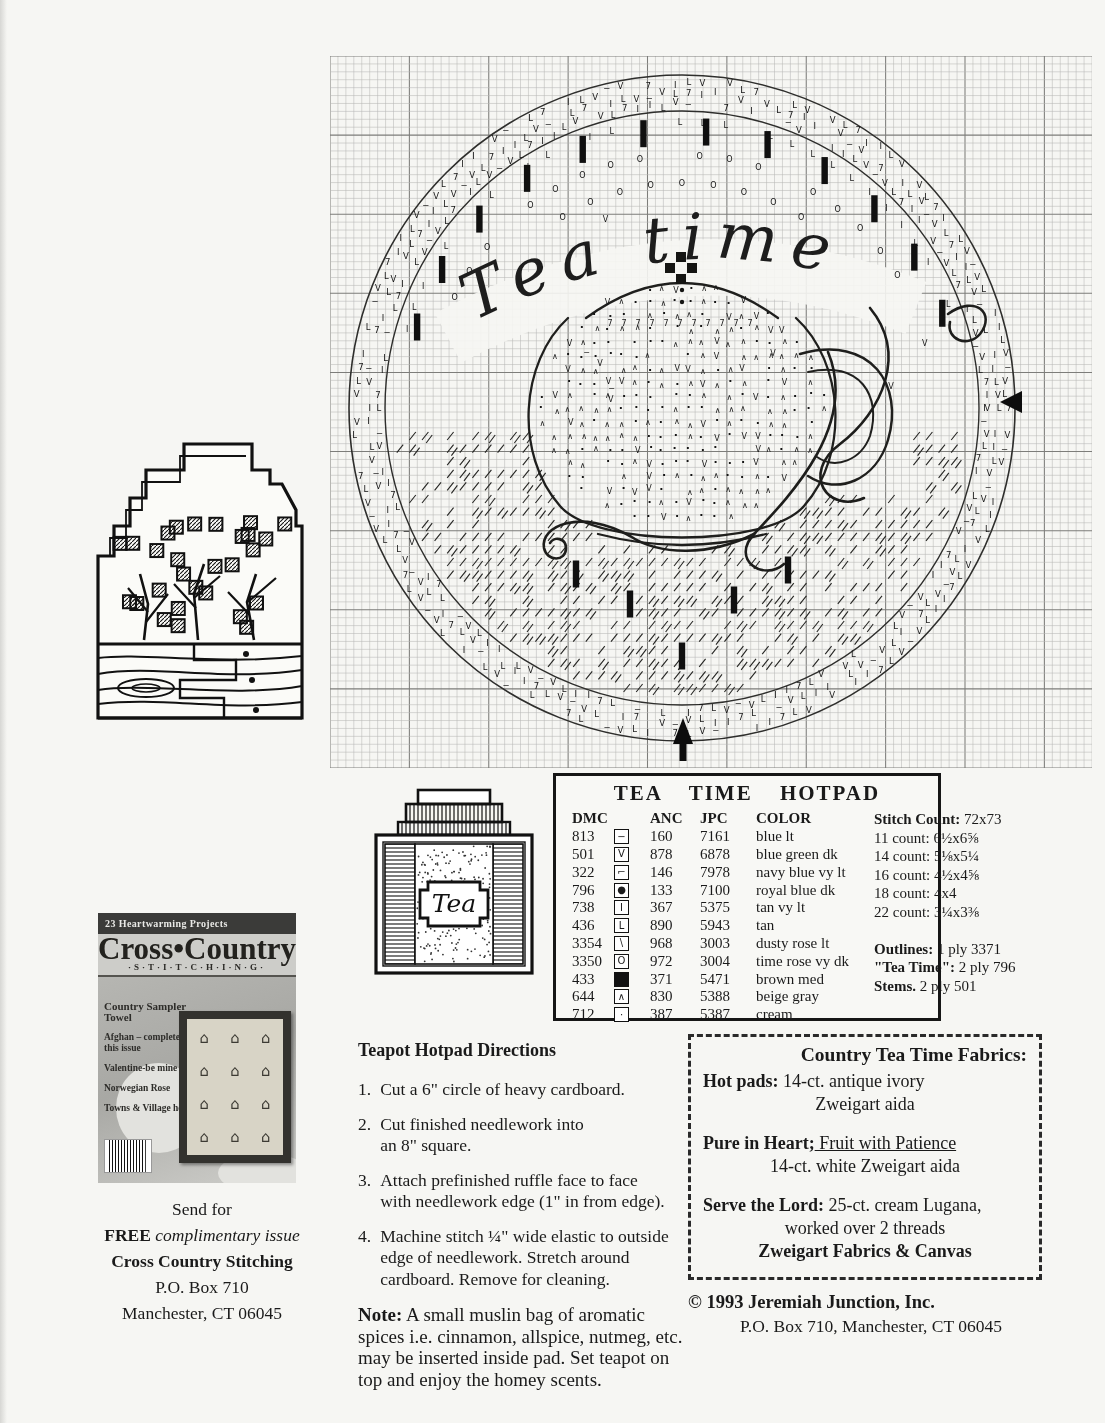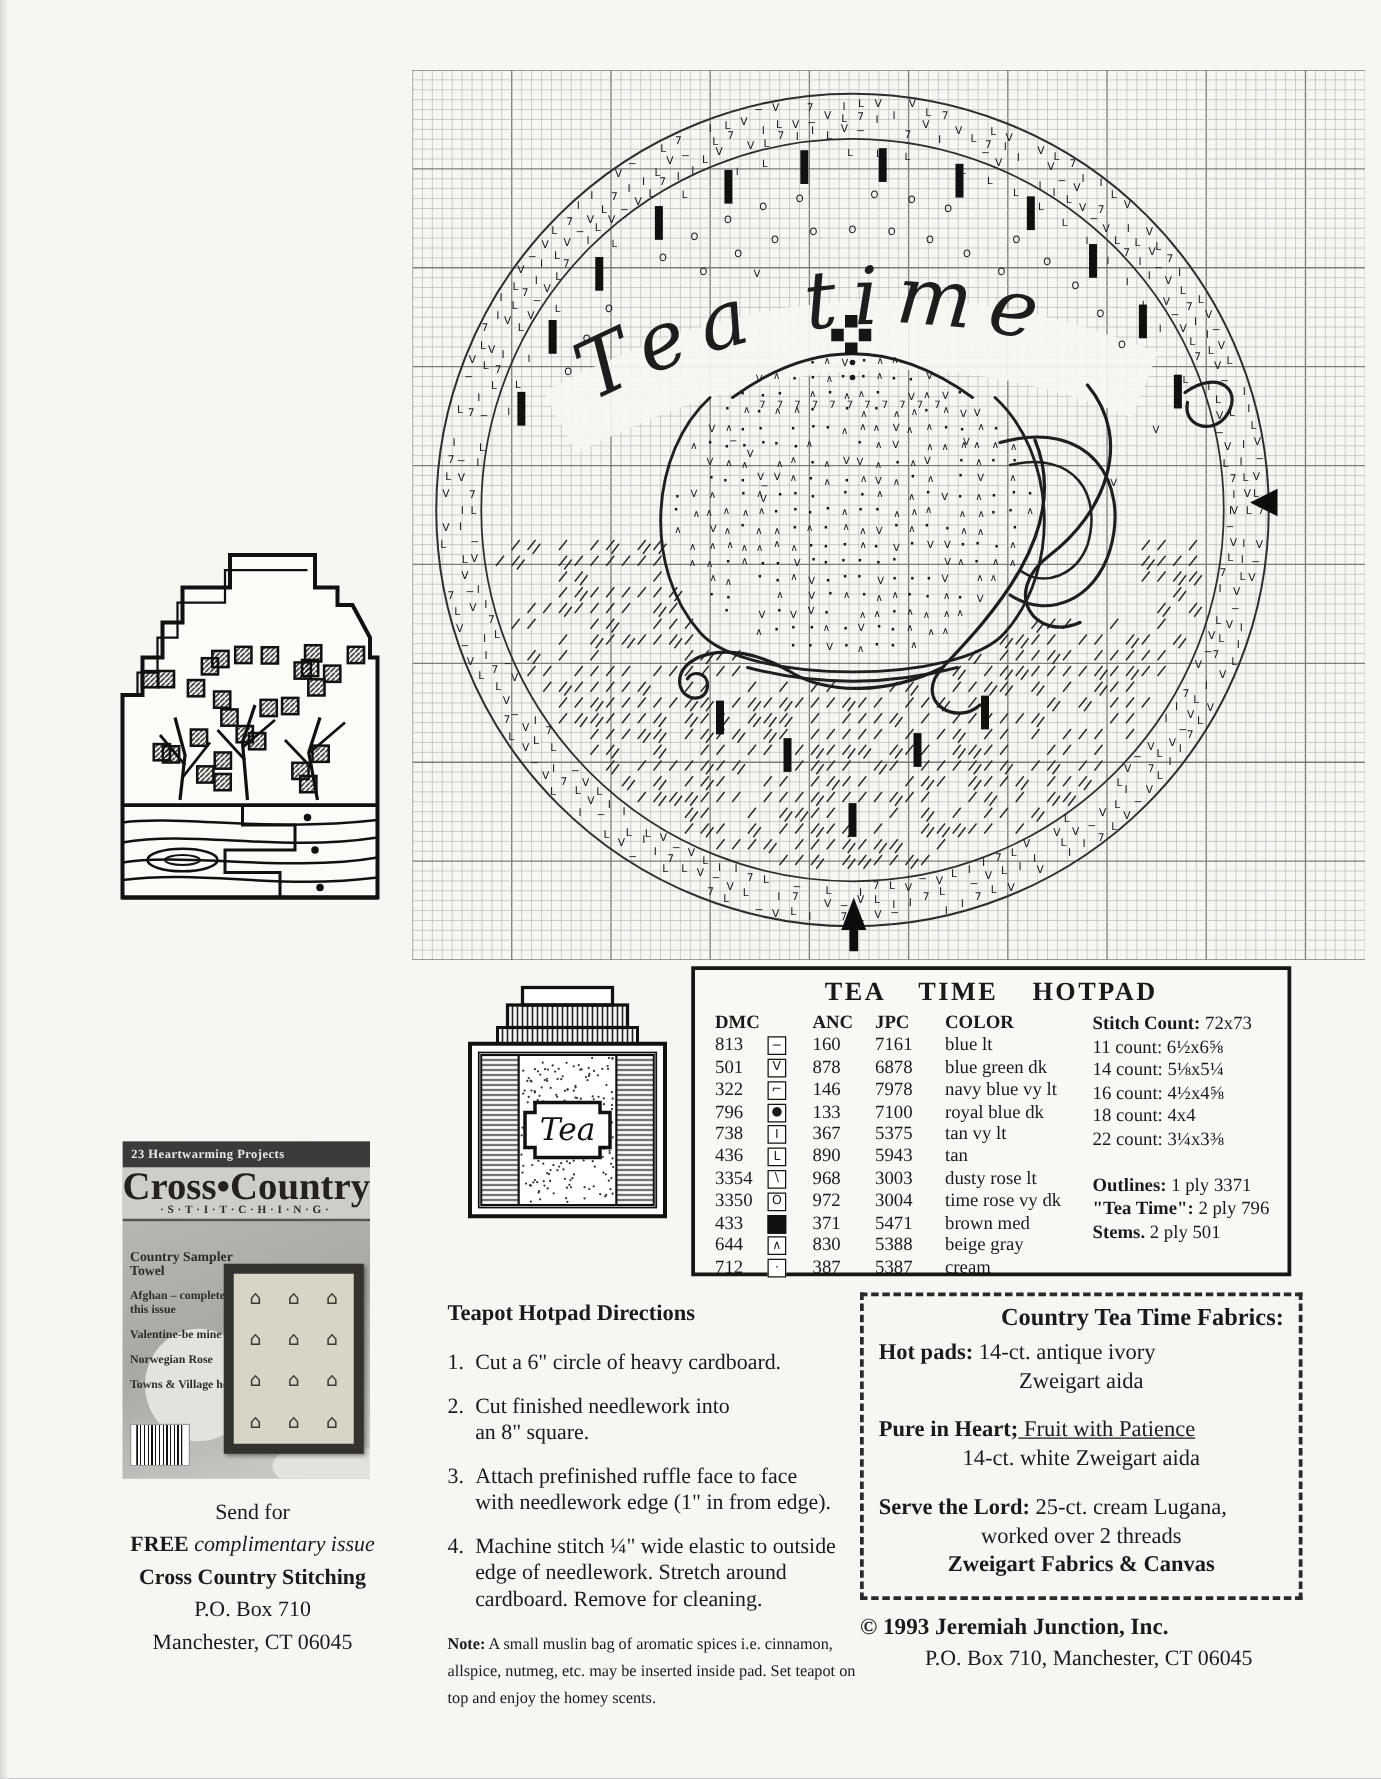--- a/index.html
+++ b/index.html
@@ -11,21 +11,21 @@
   
   .chart{position:absolute;left:330px;top:56px;width:762px;height:712px;}
   .chart svg{display:block;}
   .script{font-family:"DejaVu Serif",serif;font-style:italic;font-size:64px;
           letter-spacing:12px;fill:#1d1d1d;}
 
   
   .jar{position:absolute;left:84px;top:426px;width:230px;height:300px;}
 
   
-  .legend{position:absolute;left:553px;top:773px;width:480px;height:248px;
+  .legend{position:absolute;left:553px;top:773px;width:388px;height:248px;
           border:3px solid #161616;background:#f8f8f5;box-sizing:border-box;}
   .legend-title{margin-top:5px;text-align:center;font-weight:bold;font-size:21px;
           letter-spacing:2px;word-spacing:20px;}
   .lg-table{position:absolute;left:12px;top:34px;width:300px;}
   .lg-row{display:grid;grid-template-columns:46px 36px 50px 56px 1fr;
           align-items:center;height:17.8px;font-size:15px;}
   .lg-head{font-weight:bold;}
   .lg-num{text-align:left;padding-left:4px;}
   .sym{width:13px;height:13px;border:1.6px solid #111;display:flex;align-items:center;
        justify-content:center;font-size:10px;line-height:1;
@@ -67,21 +67,21 @@
   .sendfor{position:absolute;left:76px;top:1196px;width:252px;text-align:center;
            font-size:17.5px;line-height:26px;}
   .sendfor .b{font-weight:bold;}
   .sendfor .i{font-style:italic;}
 
   
   .directions{position:absolute;left:358px;top:1040px;width:334px;}
   .dir-title{font-size:18px;font-weight:bold;margin-bottom:18px;}
   .step{display:flex;gap:9px;font-size:17.5px;line-height:21.5px;margin-bottom:13px;}
   .step-t{white-space:pre-line;}
-  .note{margin-top:14px;font-size:13px;line-height:21.5px;}
+  .note{margin-top:14px;font-size:19px;line-height:21.5px;}
   .note b{font-weight:bold;}
 
   
   .fabrics{position:absolute;left:688px;top:1034px;width:354px;height:246px;
            border:3px dashed #2a2a2a;box-sizing:border-box;padding:7px 12px;}
   .fab-title{text-align:right;font-size:19.5px;font-weight:bold;margin-bottom:4px;}
   .fab-entry{font-size:18px;line-height:23px;margin-bottom:16px;}
   .fab-entry .bu{font-weight:bold;}
   .fab-entry .u{text-decoration:underline;}
   .fab-c{text-align:center;}

